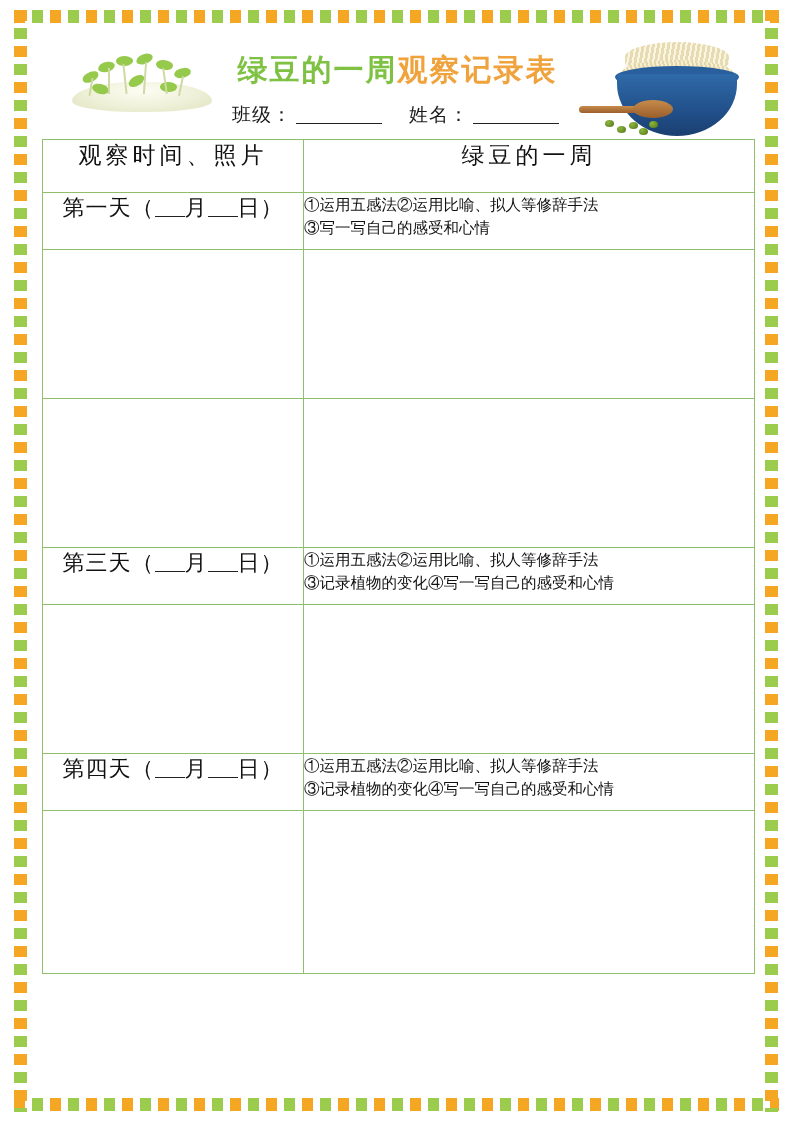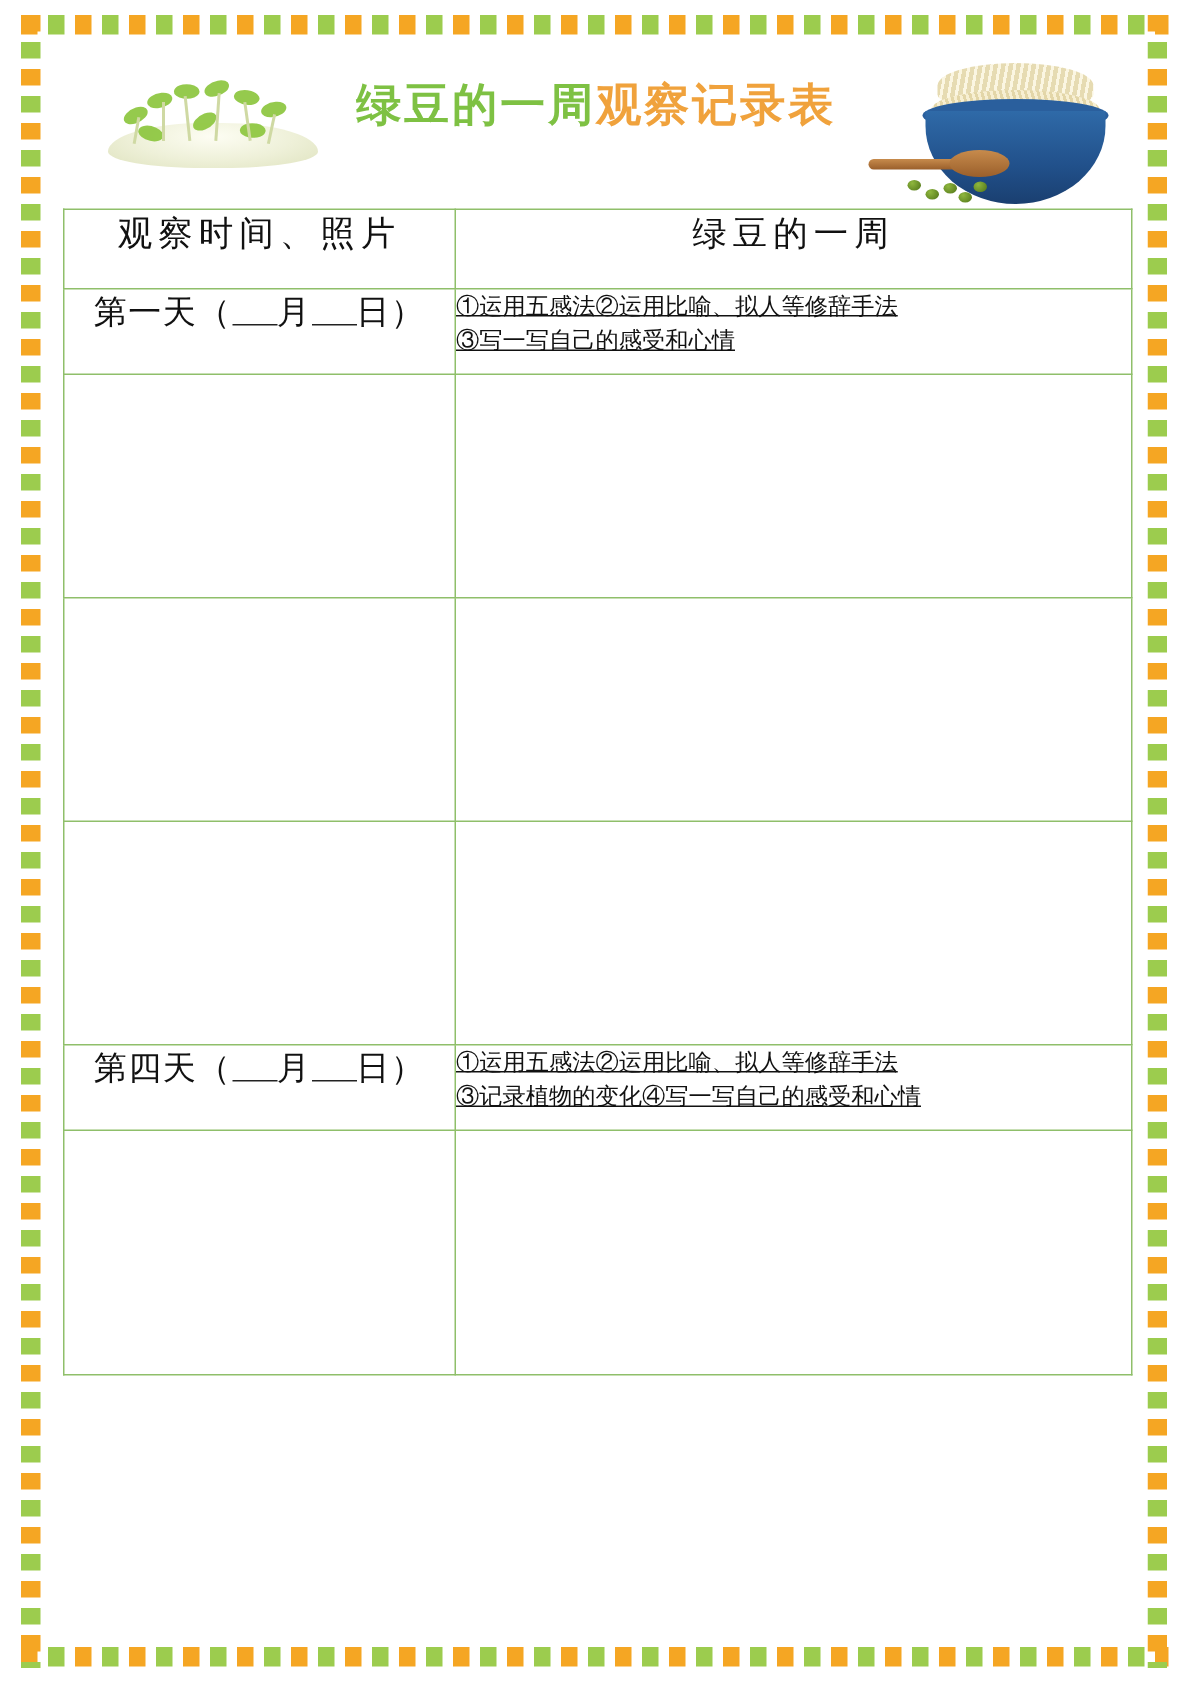--- a/index.html
+++ b/index.html
@@ -244,21 +244,21 @@
     vertical-align: -2px;
   }
   .note-cell {
     height: 56px;
     vertical-align: middle;
     padding: 4px 6px 4px 8px;
     font-size: 15.5px;
     line-height: 1.5;
     color: #111;
   }
-  .note-cell div { white-space: nowrap; text-decoration: underline; }
+  .note-cell div { white-space: nowrap; }
   .blank-row td { height: 148px; }
   .blank-row-last td { height: 162px; }
 </style>
 </head>
 <body>
 
 <div class="page">
 
   <div class="frame-edge frame-top">
       <span class="dash-h" style="background: rgb(245, 166, 35);"></span>
@@ -513,20 +513,25 @@
       <div class="bean" style="left:42px; top:92px;"></div>
       <div class="bean" style="left:54px; top:88px;"></div>
       <div class="bean" style="left:64px; top:94px;"></div>
       <div class="bean" style="left:74px; top:87px;"></div>
     </div>
 
     <div class="title">
       <span class="t-green">绿豆的一周</span><span class="t-orange">观察记录表</span>
     </div>
 
+    <div class="sub-line">
+      <span>班级：</span><span class="blank"></span>
+      &nbsp;&nbsp;
+      <span>姓名：</span><span class="blank"></span>
+    </div>
   </div>
 
   <div class="table-wrap">
     <table class="sheet">
       <colgroup>
         <col class="col-a">
           <col class="col-b">
       </colgroup>
       <tbody>
         <tr>
@@ -546,20 +551,29 @@
         <tr class="blank-row">
           <td></td>
           <td></td>
         </tr>
 
         <tr class="blank-row">
           <td></td>
           <td></td>
         </tr>
 
+        <tr>
+          <td class="day-cell">
+            <span>第三天（</span><span class="u"></span><span>月</span><span class="u"></span><span>日</span><span>）</span>
+          </td>
+          <td class="note-cell">
+            <div>①运用五感法②运用比喻、拟人等修辞手法</div>
+            <div>③记录植物的变化④写一写自己的感受和心情</div>
+          </td>
+        </tr>
         <tr class="blank-row">
           <td></td>
           <td></td>
         </tr>
 
         <tr>
           <td class="day-cell">
             <span>第四天（</span><span class="u"></span><span>月</span><span class="u"></span><span>日</span><span>）</span>
           </td>
           <td class="note-cell">

